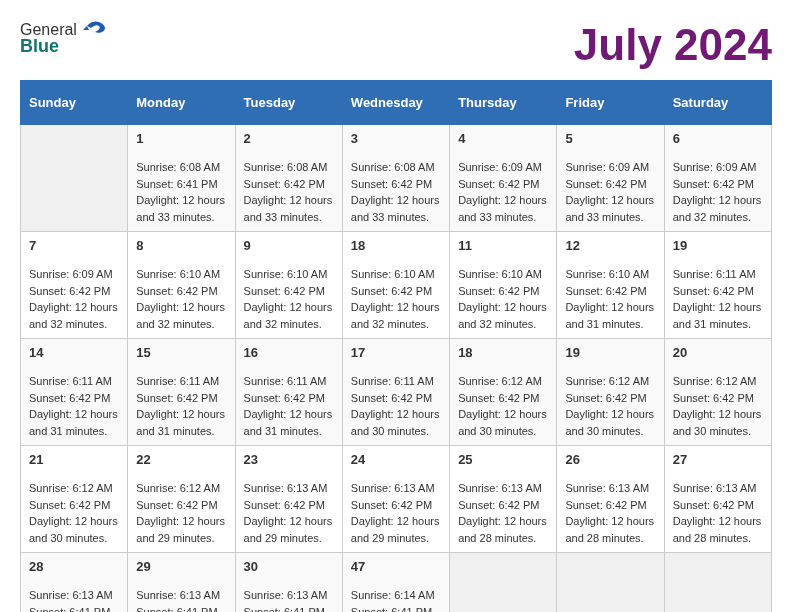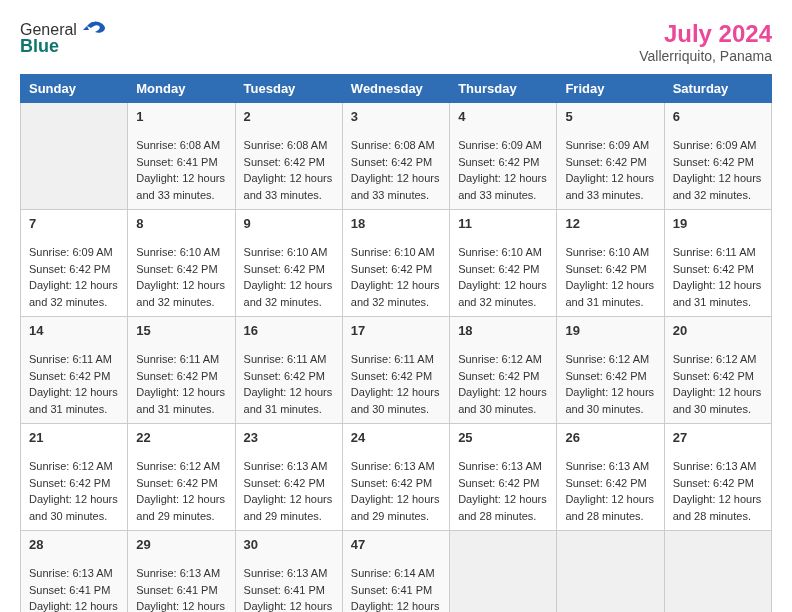--- a/index.html
+++ b/index.html
@@ -19,38 +19,38 @@
     .logo {
       display: flex;
       align-items: center;
     }
     .logo-general { color: #333; }
     .logo-blue { color: #1a5cb5; }
     .title-section {
       text-align: right;
     }
     .month-title {
-      font-size: 24px;
+      font-size: 44px;
       font-weight: bold;
-      color: #ec4899;
+      color: #701a75;
     }
     .location {
       font-size: 14px;
       color: #555;
     }
     table {
       width: 100%;
       border-collapse: collapse;
       border: 1px solid #ccc;
     }
     thead tr th {
       background-color: #2f6db5;
       color: #fff;
       text-align: left;
-      padding: 6px 8px;
+      padding: 14px 8px;
       font-size: 13px;
       border: 1px solid #2f6db5;
     }
     tbody tr td {
       border: 1px solid #ccc;
       vertical-align: top;
       padding: 6px 8px;
       width: 14.28%;
       min-height: 80px;
       font-size: 11px;
@@ -87,21 +87,20 @@
         <svg width="28" height="20" viewBox="0 0 28 20" style="margin-left:2px;">
           <path d="M14 2 C18 0, 26 4, 26 8 C26 12, 20 14, 16 12 C20 10, 22 8, 20 6 C18 4, 14 6, 12 8 L8 6 C10 4, 12 2, 14 2Z" fill="#1a5cb5"></path>
           <path d="M8 6 L4 10 L10 10 Z" fill="#1a5cb5"></path>
         </svg>
       </div>
       <span class="logo-blue" style="font-size:18px; font-weight:bold; color:#0f766e; margin-top:-4px;">Blue</span>
     </div>
   </div>
   <div class="title-section">
     <div class="month-title">July 2024</div>
-    <div class="location">Vallerriquito, Panama</div>
   </div>
 </div>
 
 <table>
   <thead>
     <tr>
     <th>Sunday</th>
         <th>Monday</th>
         <th>Tuesday</th>
         <th>Wednesday</th>

